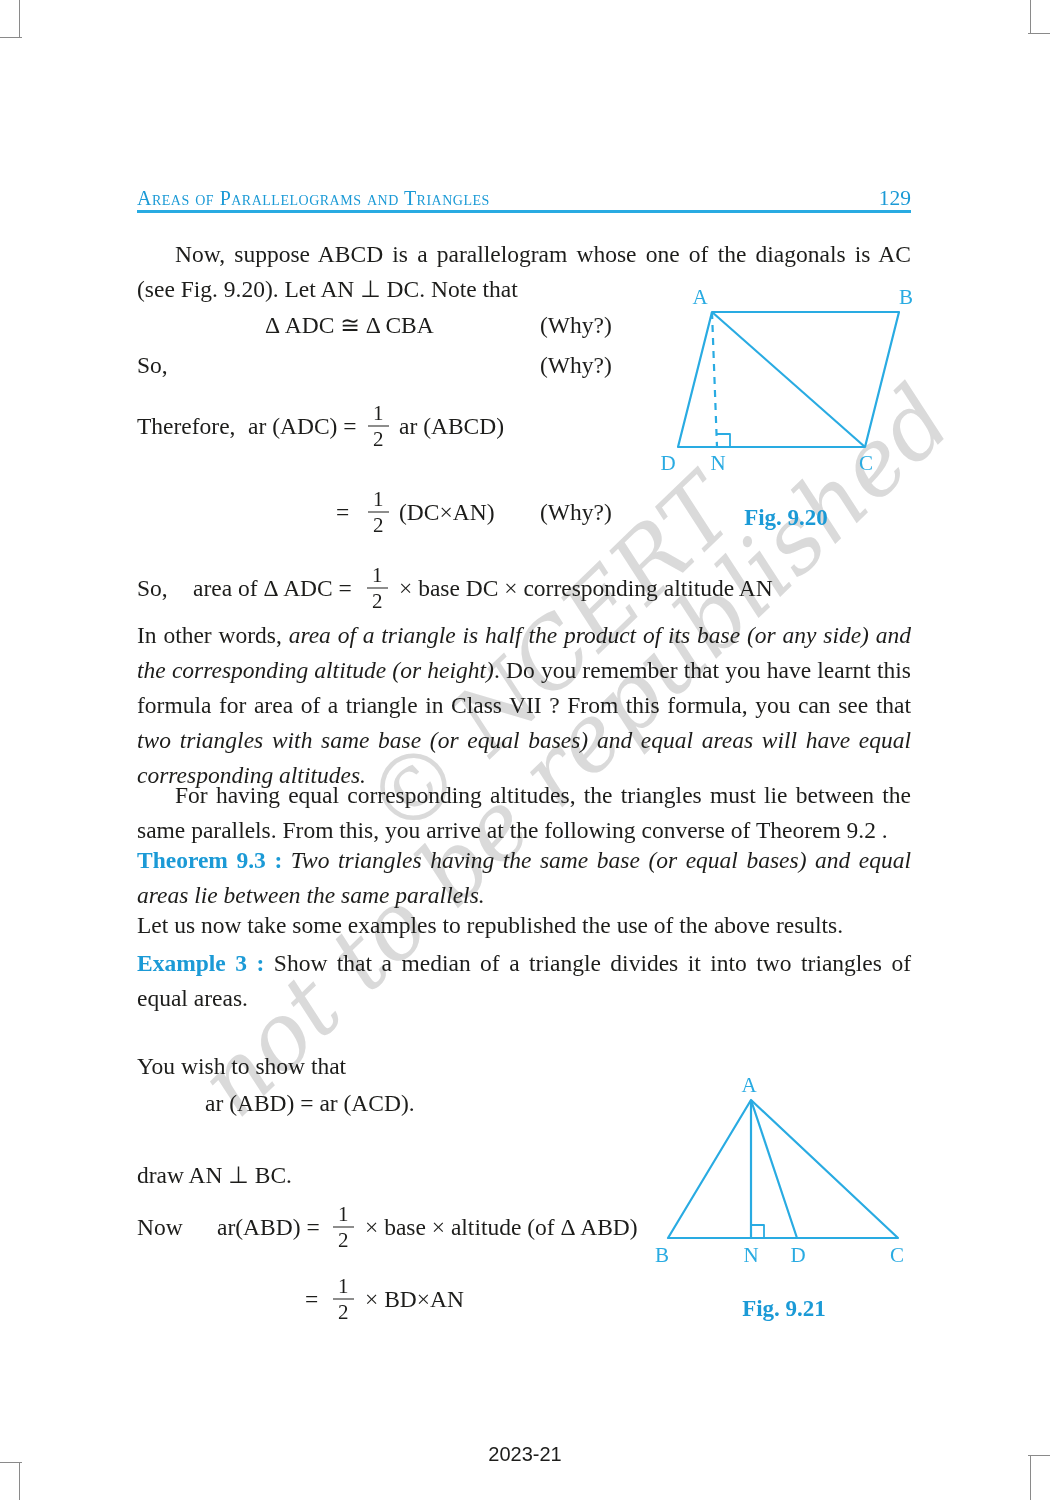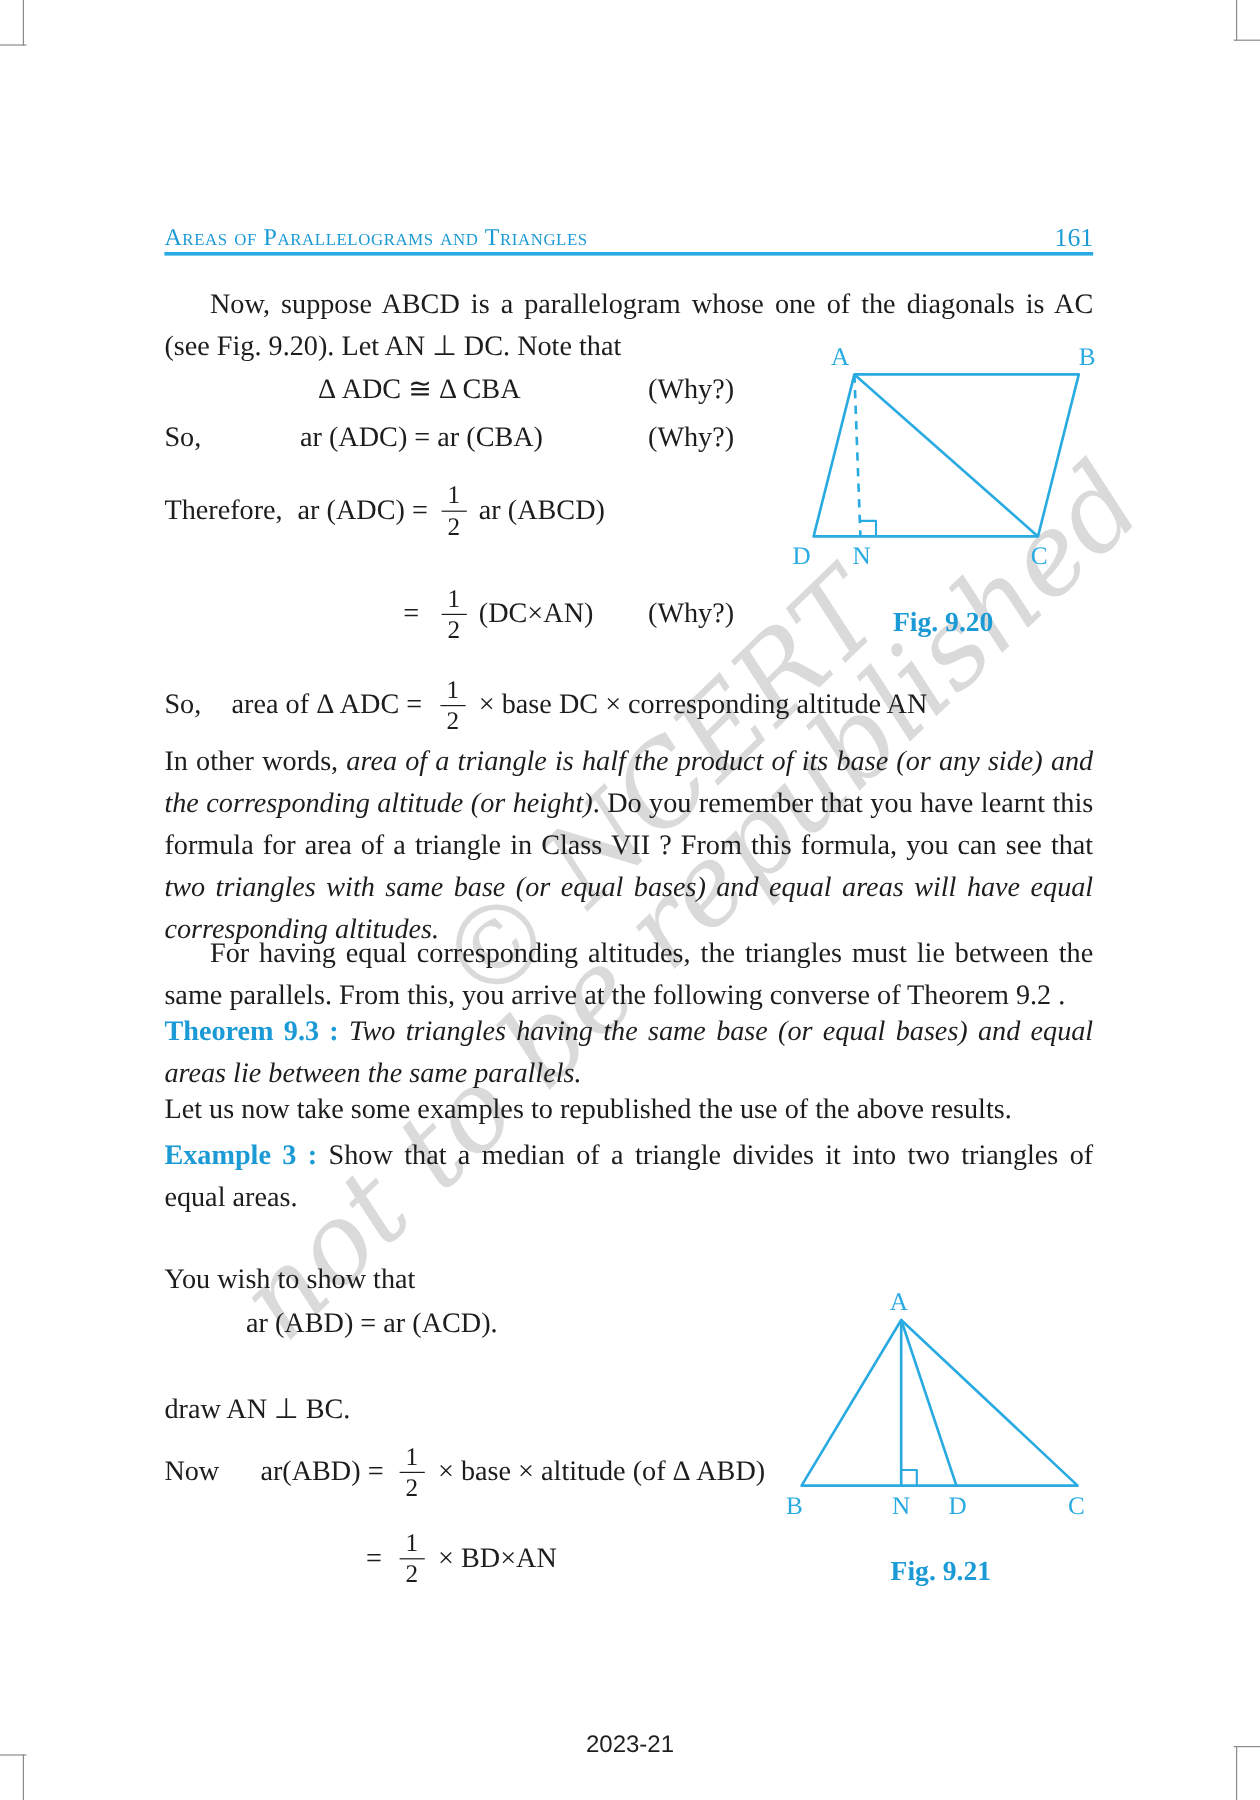--- a/index.html
+++ b/index.html
@@ -56,34 +56,33 @@
   <div class="crop" style="left:19px;top:0;width:1px;height:38px;"></div>
   <div class="crop" style="left:0;top:37px;width:22px;height:1px;"></div>
   <div class="crop" style="left:1030px;top:0;width:1px;height:34px;"></div>
   <div class="crop" style="left:1028px;top:33px;width:22px;height:1px;"></div>
   <div class="crop" style="left:19px;top:1462px;width:1px;height:38px;"></div>
   <div class="crop" style="left:0;top:1462px;width:22px;height:1px;"></div>
   <div class="crop" style="left:1030px;top:1455px;width:1px;height:45px;"></div>
   <div class="crop" style="left:1028px;top:1455px;width:22px;height:1px;"></div>
 
   <div class="abs z hdr-title">Areas of Parallelograms and Triangles</div>
-  <div class="abs z hdr-page">161</div>
+  <div class="abs z hdr-page">129</div>
   <div class="abs z hdr-rule"></div>
 
   <div class="abs z para jline" style="top:237px;padding-left:38px;width:736px;">Now, suppose ABCD is a parallelogram whose one of the diagonals is AC</div>
   <div class="abs z para" style="top:272px;">(see Fig. 9.20). Let AN ⊥  DC. Note that</div>
 
   <div class="eqrow z" style="top:307px;height:36px;">
     <span class="eqitem" style="left:128px;">Δ ADC ≅  Δ CBA</span>
     <span class="eqitem" style="left:403px;">(Why?)</span>
   </div>
 
   <div class="eqrow z" style="top:347px;height:36px;">
     <span class="eqitem" style="left:0;">So,</span>
-    <span class="eqitem" style="left:113px;">ar (ADC) = ar (CBA)</span>
     <span class="eqitem" style="left:403px;">(Why?)</span>
   </div>
 
   <div class="eqrow z" style="top:398px;height:56px;">
     <span class="eqitem" style="left:0;">Therefore,</span>
     <span class="eqitem" style="left:111px;">ar (ADC) =</span>
     <span class="frac" style="left:231px;">
         <span class="fnum">1</span>
         <span class="fden">2</span>
       </span>

